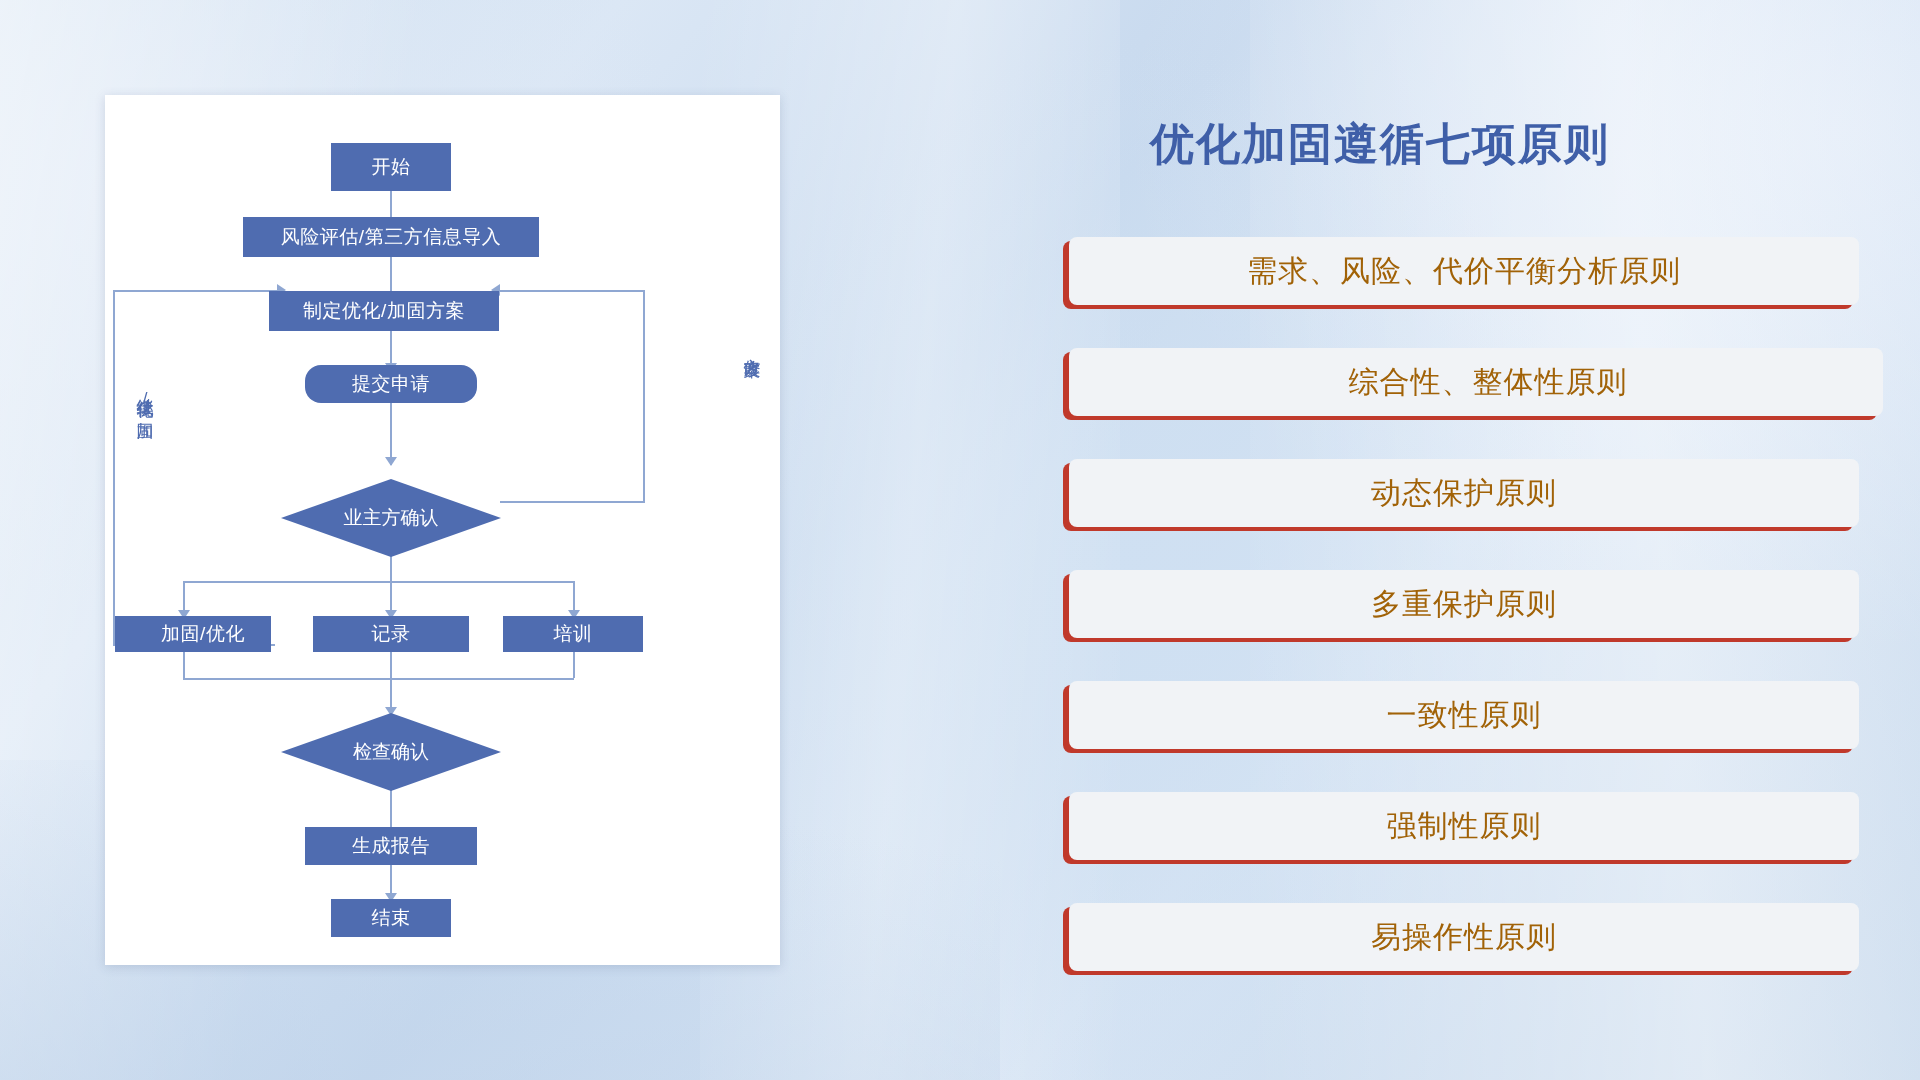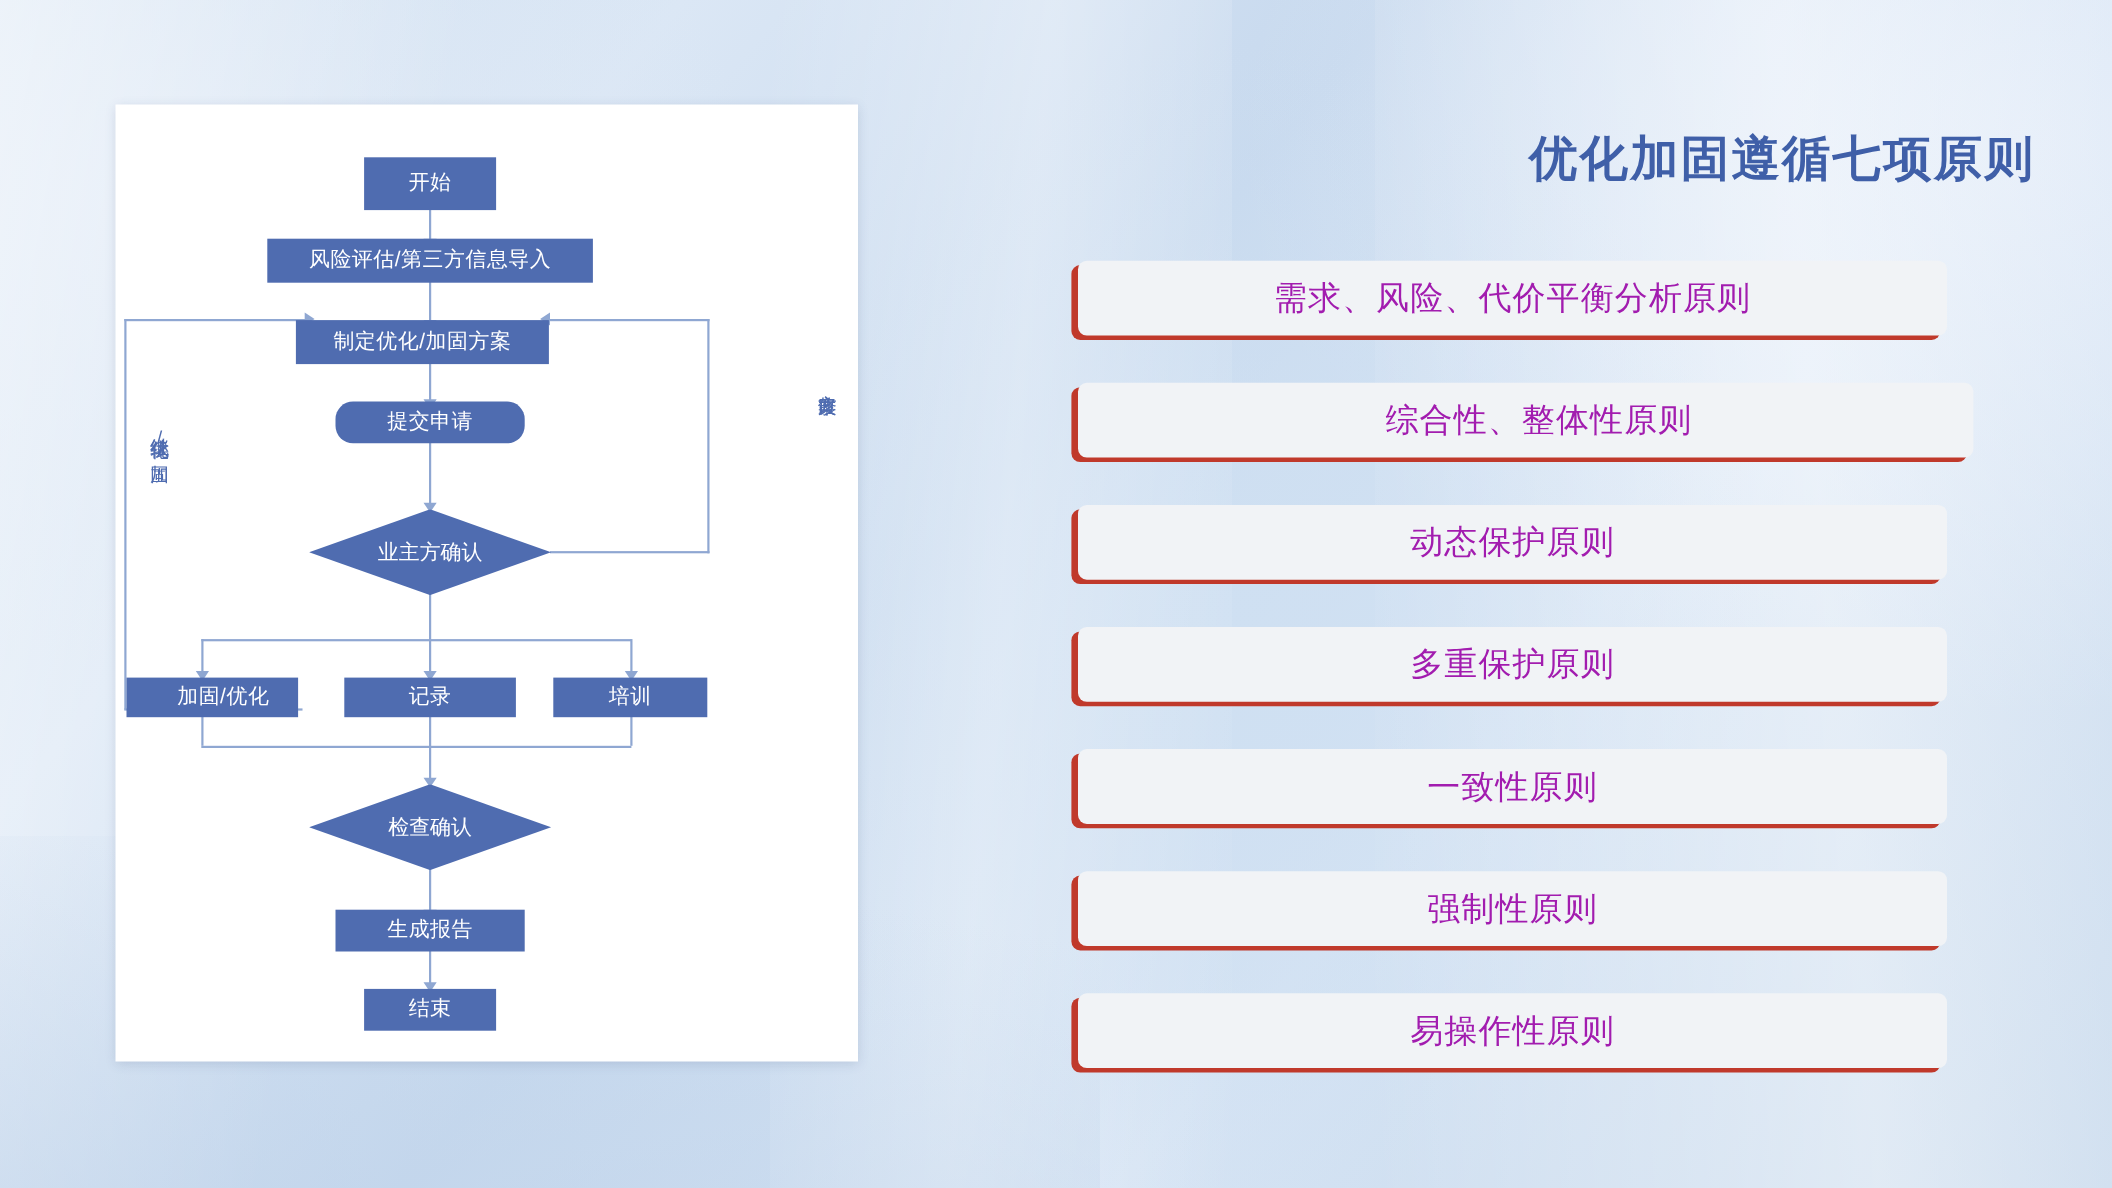--- a/index.html
+++ b/index.html
@@ -131,37 +131,37 @@
     text-orientation: upright;
     letter-spacing: 1px;
   }
 
   
   #right-title {
     position: absolute;
     left: 1150px;
     top: 115px;
     width: 700px;
-    text-align: right;
+    text-align: left;
     font-size: 44px;
     font-weight: bold;
     color: #3f5fa8;
     letter-spacing: 2px;
   }
   .bar {
     position: absolute;
-    left: 980px;
+    left: 1069px;
     width: 790px;
     height: 68px;
     background: #f1f3f6;
     border-radius: 8px;
     display: flex;
     align-items: center;
     justify-content: center;
-    color: #a21caf;
+    color: #a16207;
     font-size: 30px;
     letter-spacing: 1px;
     box-shadow: -6px 4px 0 0 #c0392b;
   }
 </style>
 </head>
 <body>
 
 <div id="slide">
 
@@ -222,21 +222,21 @@
     <div class="arrow-down" style="left:280px; top:798px;"></div>
 
     <div class="node" style="left:226px; top:48px; width:120px; height:48px;">开始</div>
 
     <div class="node" style="left:138px; top:122px; width:296px; height:40px;">风险评估/第三方信息导入</div>
 
     <div class="node" style="left:164px; top:196px; width:230px; height:40px;">制定优化/加固方案</div>
 
     <div class="node" style="left:200px; top:270px; width:172px; height:38px;border-radius:16px;">提交申请</div>
 
-    <div class="diamond-wrap" style="left:176px; top:368px; width:220px; height:78px;text-align:right;">
+    <div class="diamond-wrap" style="left:176px; top:384px; width:220px; height:78px;text-align:right;">
       <div class="diamond"></div>
       <div class="diamond-label">业主方确认</div>
     </div>
 
     <div class="node" style="left:10px; top:521px; width:136px; height:36px;padding-left:20px;">加固/优化</div>
     <div class="node" style="left:208px; top:521px; width:156px; height:36px;">记录</div>
     <div class="node" style="left:398px; top:521px; width:140px; height:36px;">培训</div>
 
     <div class="diamond-wrap" style="left:176px; top:618px; width:220px; height:78px;">
       <div class="diamond"></div>

